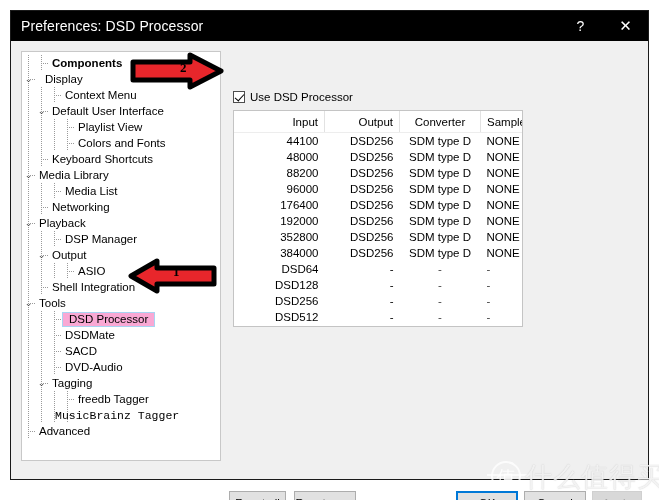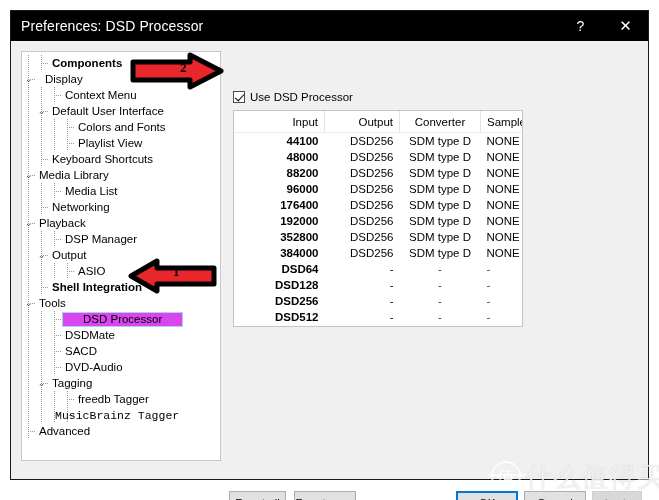--- a/index.html
+++ b/index.html
@@ -93,23 +93,23 @@
     white-space: nowrap;
     cursor: default;
   }
   .tlabel {
     position: relative;
     display: inline-block;
     padding: 0 3px;
     line-height: 15px;
   }
   .tnode.selected .tlabel {
-    background: #d946ef;
+    background: #f9a8d4;
     border: 1px solid #a8d4f2;
-    padding: 0 20px;
+    padding: 0 6px;
     line-height: 13px;
   }
   .chev {
     position: absolute;
     width: 11px;
     height: 16px;
     line-height: 16px;
     text-align: center;
     font-size: 9px;
     color: #444;
@@ -187,21 +187,21 @@
     border-right: 1px solid #e2e2e2;
     border-bottom: 1px solid #ededed;
     background: #ffffff;
     vertical-align: middle;
   }
   table.grid td {
     height: 16px;
     padding: 0 6px;
     vertical-align: middle;
   }
-  .col-input   { width: 78px;  text-align: right; font-weight: bold; }
+  .col-input   { width: 78px;  text-align: right; }
   .col-output  { width: 62px;  text-align: right; }
   .col-conv    { width: 68px;  text-align: center; }
   .col-sh      { width: 68px;  text-align: left; }
   td.col-conv.dash, td.col-sh.dash { color: #404040; }
 
   
   .btn {
     position: absolute;
     height: 23px;
     background: #e1e1e1;
@@ -303,31 +303,31 @@
     </div>
   </div>
 
   <div id="client">
 
     <div id="tree">
         <div class="tnode"><div class="guide-v" style="left: 6px;"></div><div class="guide-v" style="left: 19px;"></div><div class="guide-h" style="left: 19px;"></div><span class="tlabel" style="margin-left: 27px; font-weight: bold;">Components</span></div>
         <div class="tnode"><div class="guide-v" style="left: 6px;"></div><div class="guide-h" style="left: 6px;"></div><div class="chev" style="left: 1px;">⌄</div><span class="tlabel" style="margin-left: 20px;">Display</span></div>
         <div class="tnode"><div class="guide-v" style="left: 6px;"></div><div class="guide-v" style="left: 19px;"></div><div class="guide-v" style="left: 32px;"></div><div class="guide-h" style="left: 32px;"></div><span class="tlabel" style="margin-left: 40px;">Context Menu</span></div>
         <div class="tnode"><div class="guide-v" style="left: 6px;"></div><div class="guide-v" style="left: 19px;"></div><div class="guide-h" style="left: 19px;"></div><div class="chev" style="left: 14px;">⌄</div><span class="tlabel" style="margin-left: 27px;">Default User Interface</span></div>
+        <div class="tnode"><div class="guide-v" style="left: 6px;"></div><div class="guide-v" style="left: 19px;"></div><div class="guide-v" style="left: 32px;"></div><div class="guide-v" style="left: 45px;"></div><div class="guide-h" style="left: 45px;"></div><span class="tlabel" style="margin-left: 53px;">Playlist View</span></div>
         <div class="tnode"><div class="guide-v" style="left: 6px;"></div><div class="guide-v" style="left: 19px;"></div><div class="guide-v" style="left: 32px;"></div><div class="guide-v" style="left: 45px;"></div><div class="guide-h" style="left: 45px;"></div><span class="tlabel" style="margin-left: 53px;">Colors and Fonts</span></div>
-        <div class="tnode"><div class="guide-v" style="left: 6px;"></div><div class="guide-v" style="left: 19px;"></div><div class="guide-v" style="left: 32px;"></div><div class="guide-v" style="left: 45px;"></div><div class="guide-h" style="left: 45px;"></div><span class="tlabel" style="margin-left: 53px;">Playlist View</span></div>
         <div class="tnode"><div class="guide-v" style="left: 6px;"></div><div class="guide-v" style="left: 19px;"></div><div class="guide-h" style="left: 19px;"></div><span class="tlabel" style="margin-left: 27px;">Keyboard Shortcuts</span></div>
         <div class="tnode"><div class="guide-v" style="left: 6px;"></div><div class="guide-h" style="left: 6px;"></div><div class="chev" style="left: 1px;">⌄</div><span class="tlabel" style="margin-left: 14px;">Media Library</span></div>
         <div class="tnode"><div class="guide-v" style="left: 6px;"></div><div class="guide-v" style="left: 19px;"></div><div class="guide-v" style="left: 32px;"></div><div class="guide-h" style="left: 32px;"></div><span class="tlabel" style="margin-left: 40px;">Media List</span></div>
         <div class="tnode"><div class="guide-v" style="left: 6px;"></div><div class="guide-v" style="left: 19px;"></div><div class="guide-h" style="left: 19px;"></div><span class="tlabel" style="margin-left: 27px;">Networking</span></div>
         <div class="tnode"><div class="guide-v" style="left: 6px;"></div><div class="guide-h" style="left: 6px;"></div><div class="chev" style="left: 1px;">⌄</div><span class="tlabel" style="margin-left: 14px;">Playback</span></div>
         <div class="tnode"><div class="guide-v" style="left: 6px;"></div><div class="guide-v" style="left: 19px;"></div><div class="guide-v" style="left: 32px;"></div><div class="guide-h" style="left: 32px;"></div><span class="tlabel" style="margin-left: 40px;">DSP Manager</span></div>
         <div class="tnode"><div class="guide-v" style="left: 6px;"></div><div class="guide-v" style="left: 19px;"></div><div class="guide-h" style="left: 19px;"></div><div class="chev" style="left: 14px;">⌄</div><span class="tlabel" style="margin-left: 27px;">Output</span></div>
         <div class="tnode"><div class="guide-v" style="left: 6px;"></div><div class="guide-v" style="left: 19px;"></div><div class="guide-v" style="left: 32px;"></div><div class="guide-v" style="left: 45px;"></div><div class="guide-h" style="left: 45px;"></div><span class="tlabel" style="margin-left: 53px;">ASIO</span></div>
-        <div class="tnode"><div class="guide-v" style="left: 6px;"></div><div class="guide-v" style="left: 19px;"></div><div class="guide-h" style="left: 19px;"></div><span class="tlabel" style="margin-left: 27px; font-weight: bold;">Shell Integration</span></div>
+        <div class="tnode"><div class="guide-v" style="left: 6px;"></div><div class="guide-v" style="left: 19px;"></div><div class="guide-h" style="left: 19px;"></div><span class="tlabel" style="margin-left: 27px;">Shell Integration</span></div>
         <div class="tnode"><div class="guide-v" style="left: 6px;"></div><div class="guide-h" style="left: 6px;"></div><div class="chev" style="left: 1px;">⌄</div><span class="tlabel" style="margin-left: 14px;">Tools</span></div>
         <div class="tnode selected"><div class="guide-v" style="left: 6px;"></div><div class="guide-v" style="left: 19px;"></div><div class="guide-v" style="left: 32px;"></div><div class="guide-h" style="left: 32px;"></div><span class="tlabel" style="margin-left: 40px;">DSD Processor</span></div>
         <div class="tnode"><div class="guide-v" style="left: 6px;"></div><div class="guide-v" style="left: 19px;"></div><div class="guide-v" style="left: 32px;"></div><div class="guide-h" style="left: 32px;"></div><span class="tlabel" style="margin-left: 40px;">DSDMate</span></div>
         <div class="tnode"><div class="guide-v" style="left: 6px;"></div><div class="guide-v" style="left: 19px;"></div><div class="guide-v" style="left: 32px;"></div><div class="guide-h" style="left: 32px;"></div><span class="tlabel" style="margin-left: 40px;">SACD</span></div>
         <div class="tnode"><div class="guide-v" style="left: 6px;"></div><div class="guide-v" style="left: 19px;"></div><div class="guide-v" style="left: 32px;"></div><div class="guide-h" style="left: 32px;"></div><span class="tlabel" style="margin-left: 40px;">DVD-Audio</span></div>
         <div class="tnode"><div class="guide-v" style="left: 6px;"></div><div class="guide-v" style="left: 19px;"></div><div class="guide-h" style="left: 19px;"></div><div class="chev" style="left: 14px;">⌄</div><span class="tlabel" style="margin-left: 27px;">Tagging</span></div>
         <div class="tnode"><div class="guide-v" style="left: 6px;"></div><div class="guide-v" style="left: 19px;"></div><div class="guide-v" style="left: 32px;"></div><div class="guide-v" style="left: 45px;"></div><div class="guide-h" style="left: 45px;"></div><span class="tlabel" style="margin-left: 53px;">freedb Tagger</span></div>
         <div class="tnode"><div class="guide-v" style="left: 6px;"></div><div class="guide-v" style="left: 19px;"></div><div class="guide-v" style="left: 32px;"></div><div class="guide-v" style="left: 45px;"></div><div class="guide-h" style="left: 45px;"></div><span class="tlabel" style="margin-left: 30px; font-family: Liberation Mono, monospace;">MusicBrainz Tagger</span></div>
         <div class="tnode"><div class="guide-v" style="left: 6px;"></div><div class="guide-h" style="left: 6px;"></div><span class="tlabel" style="margin-left: 14px;">Advanced</span></div>
       </div>

